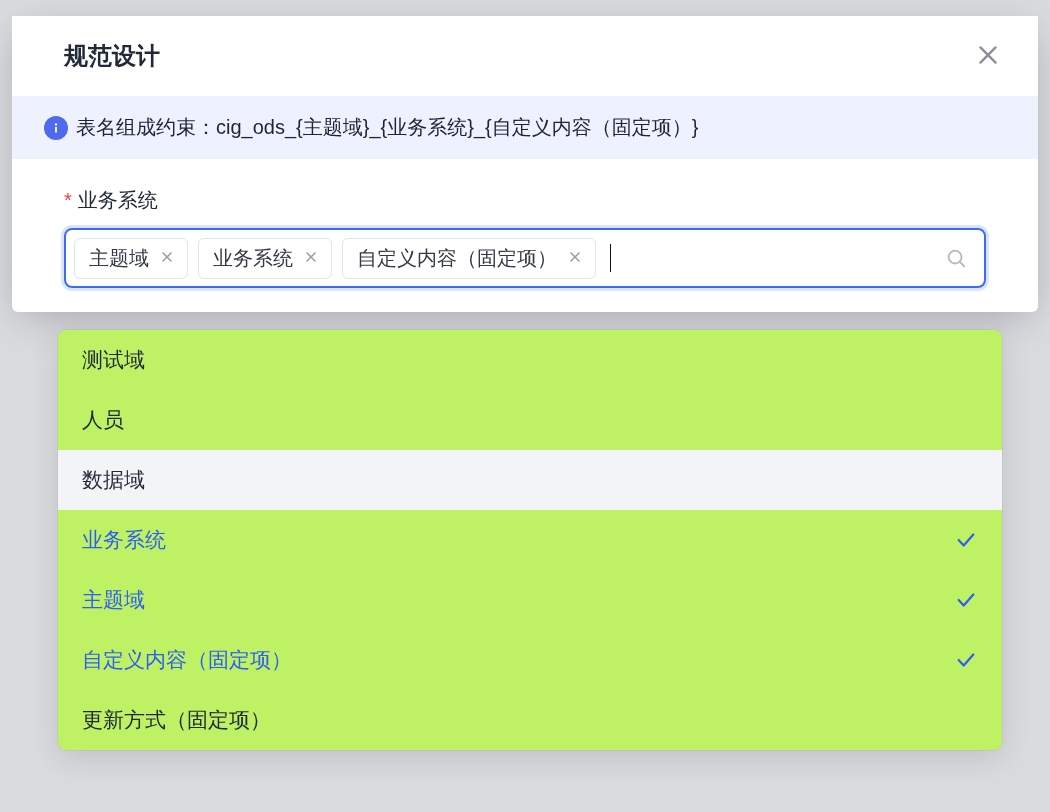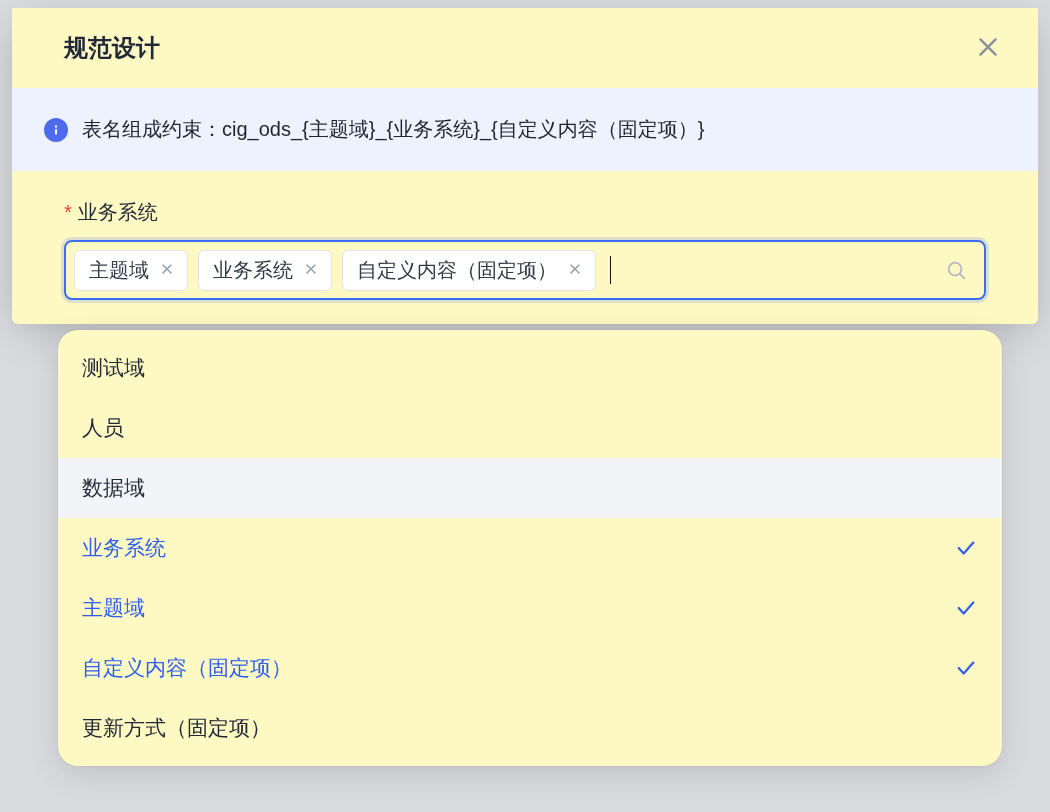--- a/index.html
+++ b/index.html
@@ -12,22 +12,22 @@
   }
   .backdrop {
     position: absolute;
     inset: 0;
     background: #d9dbdf;
   }
   .modal {
     position: absolute;
     left: 12px;
     right: 12px;
-    top: 8px;
-    background: #fef9c3;
+    top: 16px;
+    background: #ffffff;
     border-radius: 0 0 6px 6px;
     box-shadow: 0 10px 40px -8px rgba(0,0,0,0.25);
     padding-bottom: 24px;
   }
   .modal-header {
     display: flex;
     align-items: center;
     justify-content: space-between;
     padding: 22px 32px 22px 52px;
   }
@@ -44,24 +44,24 @@
     justify-content: center;
     color: #8a8f99;
     cursor: pointer;
     background: none;
     border: none;
   }
   .close-btn svg { width: 26px; height: 26px; }
   .info-banner {
     margin: 0 0 28px 0;
     background: #eef2ff;
-    padding: 28px 32px;
-    display: flex;
-    align-items: center;
-    gap: 14px;
+    padding: 18px 32px;
+    display: flex;
+    align-items: center;
+    gap: 8px;
   }
   .info-icon {
     width: 24px;
     height: 24px;
     border-radius: 50%;
     background: #4f6bed;
     color: #fff;
     display: flex;
     align-items: center;
     justify-content: center;
@@ -137,24 +137,24 @@
     align-items: center;
     justify-content: center;
   }
   .search-icon svg { width: 22px; height: 22px; }
 
   .dropdown {
     position: absolute;
     left: 58px;
     right: 48px;
     top: 330px;
-    background: #fef9c3;
-    border-radius: 20px;
+    background: #bef264;
+    border-radius: 8px;
     box-shadow: 0 8px 32px rgba(0,0,0,0.12), 0 0 0 1px rgba(0,0,0,0.04);
-    padding: 8px 0;
+    padding: 0 0;
   }
   .option {
     padding: 16px 24px;
     font-size: 21px;
     color: #1f2937;
     display: flex;
     align-items: center;
     justify-content: space-between;
     cursor: pointer;
   }

